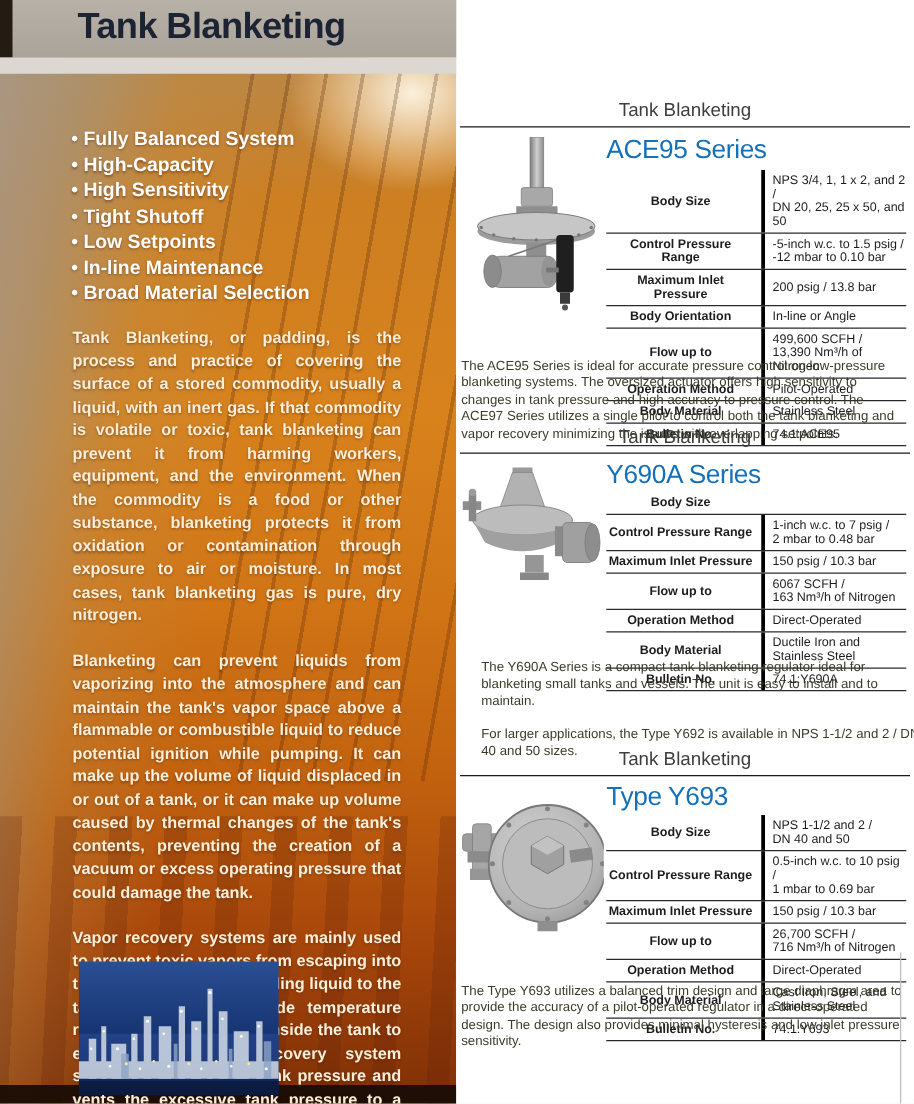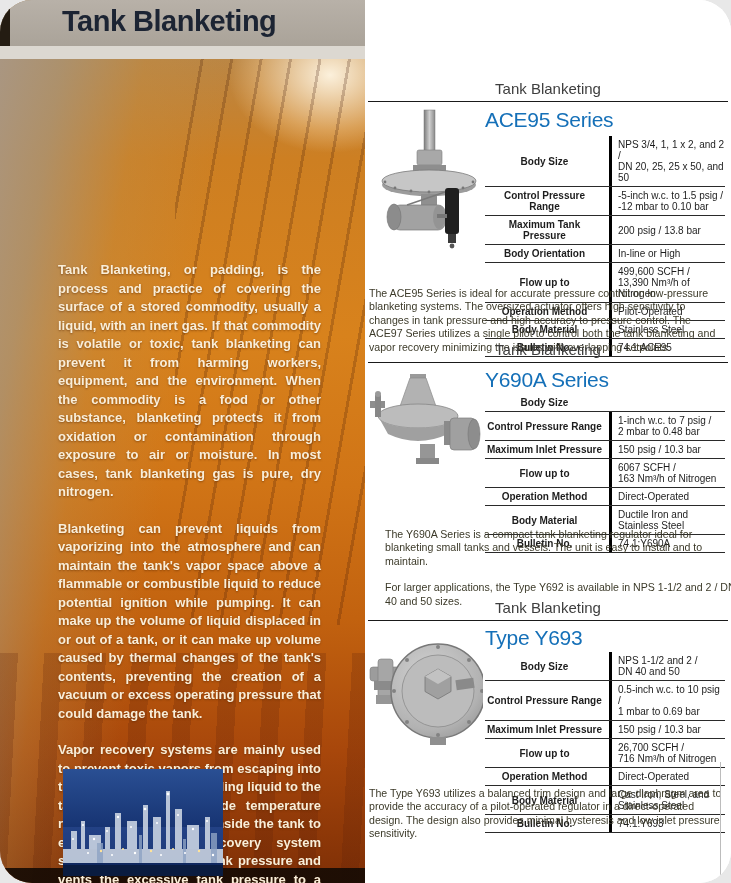--- a/index.html
+++ b/index.html
@@ -1,17 +1,17 @@
 <!DOCTYPE html>
 <html><head>
 <meta charset="utf-8">
 <style>
   * { margin:0; padding:0; box-sizing:border-box; }
   body { background:#e8e8e8; font-family:"Liberation Sans", sans-serif; }
-  .page { position:relative; width:731px; height:883px; background:#ffffff; overflow:hidden; margin:0 auto;border-radius:32px; }
+  .page { position:relative; width:731px; height:883px; background:#ffffff; overflow:hidden; margin:0 auto; }
 
   
   .left-col {
     position:absolute; left:0; top:0; width:365px; height:883px;
     background:
       radial-gradient(ellipse 130px 100px at 330px 75px, rgba(255,246,228,0.95), rgba(255,220,170,0.35) 55%, transparent 78%),
       linear-gradient(100deg, rgba(168,152,136,0.95) 0%, rgba(168,148,120,0.78) 14%, rgba(190,140,70,0.38) 30%, transparent 48%),
       linear-gradient(180deg, #b08a58 0%, #cd7f22 18%, #d8821c 38%, #d07416 55%, #c2620f 70%, #a8470b 85%, #7e2f06 100%);
   }
   .left-col::before {
@@ -73,20 +73,29 @@
 <div class="page">
 
   <div class="left-col">
 
     <div class="banner">
       <div class="banner-edge"></div>
       <div class="banner-title">Tank Blanketing</div>
     </div>
     <div class="substrip"></div>
 
+    <div class="features">
+      <div class="feature">Fully Balanced System</div>
+      <div class="feature">High-Capacity</div>
+      <div class="feature">High Sensitivity</div>
+      <div class="feature">Tight Shutoff</div>
+      <div class="feature">Low Setpoints</div>
+      <div class="feature">In-line Maintenance</div>
+      <div class="feature">Broad Material Selection</div>
+    </div>
 
     <div class="sidebar-text">
       <p>Tank Blanketing, or padding, is the process and practice of covering the surface of a stored commodity, usually a liquid, with an inert gas.  If that commodity is volatile or toxic, tank blanketing can prevent it from harming workers, equipment, and the environment.  When the commodity is a food or other substance, blanketing protects it from oxidation or contamination through exposure to air or moisture.  In most cases, tank blanketing gas is pure, dry nitrogen.</p>
       <p>Blanketing can prevent liquids from vaporizing into the atmosphere and can maintain the tank's vapor space above a flammable or combustible liquid to reduce potential ignition while pumping.  It can make up the volume of liquid displaced in or out of a tank, or it can make up volume caused by thermal changes of the tank's contents, preventing the creation of a vacuum or excess operating pressure that could damage the tank.</p>
       <p>Vapor recovery systems are mainly used to prevent toxic vapors from escaping into the atmosphere.  When adding liquid to the tank or when the outside temperature rises, causing the vapor inside the tank to expand, the vapor recovery system senses the increase in tank pressure and vents the excessive tank pressure to a vapor recovery system.</p>
     </div>
 
     <svg class="plant-photo" viewBox="0 0 160 107" xmlns="http://www.w3.org/2000/svg">
       <defs>
         <linearGradient id="sky" x1="0" y1="0" x2="0" y2="1">
@@ -195,27 +204,27 @@
         <div class="spec-value">NPS 3/4, 1, 1 x 2, and 2 /
 DN 20, 25, 25 x 50, and 50</div>
       </div>
       <div class="spec-row">
         <div class="spec-label">Control Pressure
 Range</div>
         <div class="spec-value">-5-inch w.c. to 1.5 psig /
 -12 mbar to 0.10 bar</div>
       </div>
       <div class="spec-row">
-        <div class="spec-label">Maximum Tank
+        <div class="spec-label">Maximum Inlet
 Pressure</div>
         <div class="spec-value">200 psig / 13.8 bar</div>
       </div>
       <div class="spec-row">
         <div class="spec-label">Body Orientation</div>
-        <div class="spec-value">In-line or High</div>
+        <div class="spec-value">In-line or Angle</div>
       </div>
       <div class="spec-row">
         <div class="spec-label">Flow up to</div>
         <div class="spec-value">499,600 SCFH /
 13,390 Nm³/h of Nitrogen</div>
       </div>
       <div class="spec-row">
         <div class="spec-label">Operation Method</div>
         <div class="spec-value">Pilot-Operated</div>
       </div>

